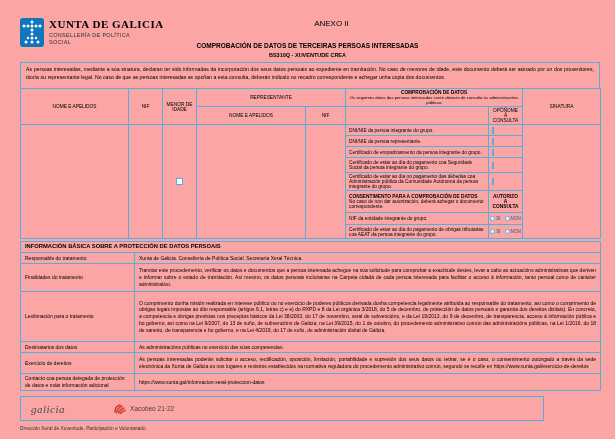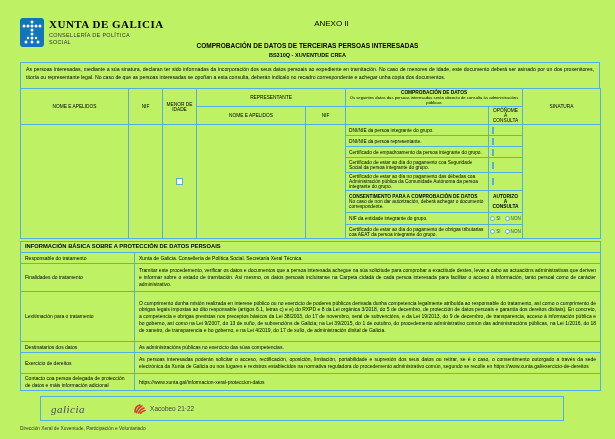--- a/index.html
+++ b/index.html
@@ -1,17 +1,17 @@
 <!DOCTYPE html>
 <html><head>
 <meta charset="utf-8">
 <style>
   * { margin:0; padding:0; box-sizing:border-box; }
   html,body { width:615px; height:439px; background:#fff; font-family:"Liberation Sans", sans-serif; color:#111; }
-  .page { position:relative; width:615px; height:439px; background:#bef264; overflow:hidden; }
+  .page { position:relative; width:615px; height:439px; background:#fca5a5; overflow:hidden; }
 
   
   .logo-block { position:absolute; left:20px; top:18px; display:flex; gap:5px; align-items:flex-start; }
   .logo-text .brand { font-family:"Liberation Serif", serif; font-weight:bold; font-size:11px; letter-spacing:.5px; color:#000; }
   .logo-text .dept { font-size:5.5px; color:#333; letter-spacing:.3px; margin-top:2px; line-height:1.25; width:90px; }
   .annex { position:absolute; left:0; top:19px; width:100%; text-align:center; font-size:8px; color:#000;padding-left:48px; }
   .doc-title { position:absolute; left:0; top:42px; width:100%; text-align:center; font-size:6.5px; font-weight:bold; color:#000; }
   .doc-code { position:absolute; left:0; top:52px; width:100%; text-align:center; font-size:5.5px; font-weight:bold; color:#000; }
 
   
@@ -30,21 +30,21 @@
   .radio { display:flex; align-items:center; gap:1px; font-size:4.6px; color:#235a83; }
   .rdot { width:5px; height:5px; border:1px solid var(--bl); border-radius:50%; background:#fff; flex:none; }
 
   
   .priv-tbl { position:absolute; left:20px; top:241px; }
   .priv-tbl td { font-size:5px; padding:1px 4px; line-height:1.35; color:#000; vertical-align:middle; }
   .priv-tbl .hdr { font-size:5.8px; font-weight:bold; }
   .priv-tbl .val { text-align:justify; }
 
   
-  .footer-box { position:absolute; left:20px; top:396px; width:524px; height:25px; border:1px solid var(--bl); display:flex; align-items:center;margin-left:20px; }
+  .footer-box { position:absolute; left:20px; top:396px; width:524px; height:25px; border:1px solid var(--bl); display:flex; align-items:center; }
   .galicia-logo { font-family:"Liberation Serif", serif; font-style:italic; font-size:11px; color:#4a4a4a; margin-left:10px; letter-spacing:.5px; }
   .xacobeo { display:flex; align-items:center; gap:3px; margin-left:48px; }
   .xacobeo-text { font-size:6.5px; color:#444; }
   .dept-line { position:absolute; left:20px; top:426px; font-size:4.8px; color:#333; }
 
   :root { --bl:#56ade0; }
 </style>
 </head>
 <body>
 

